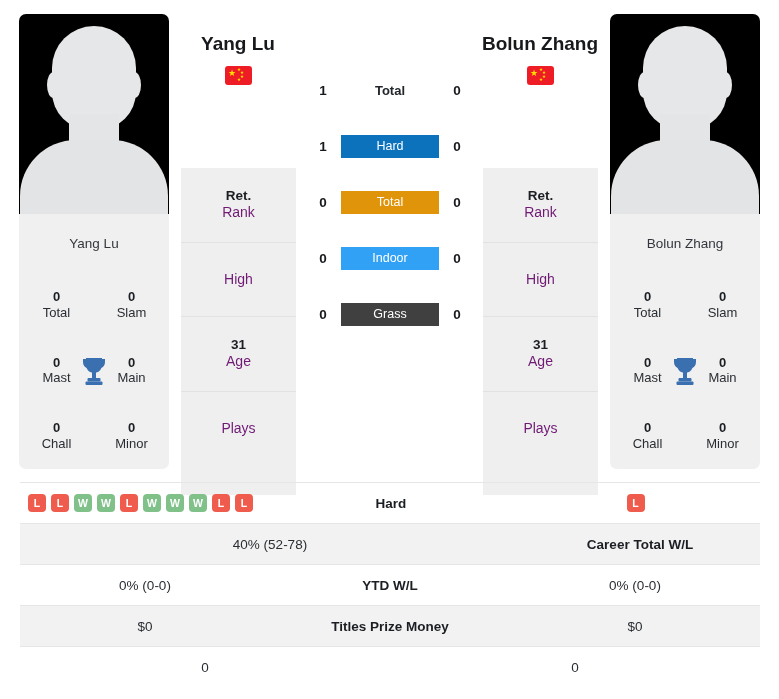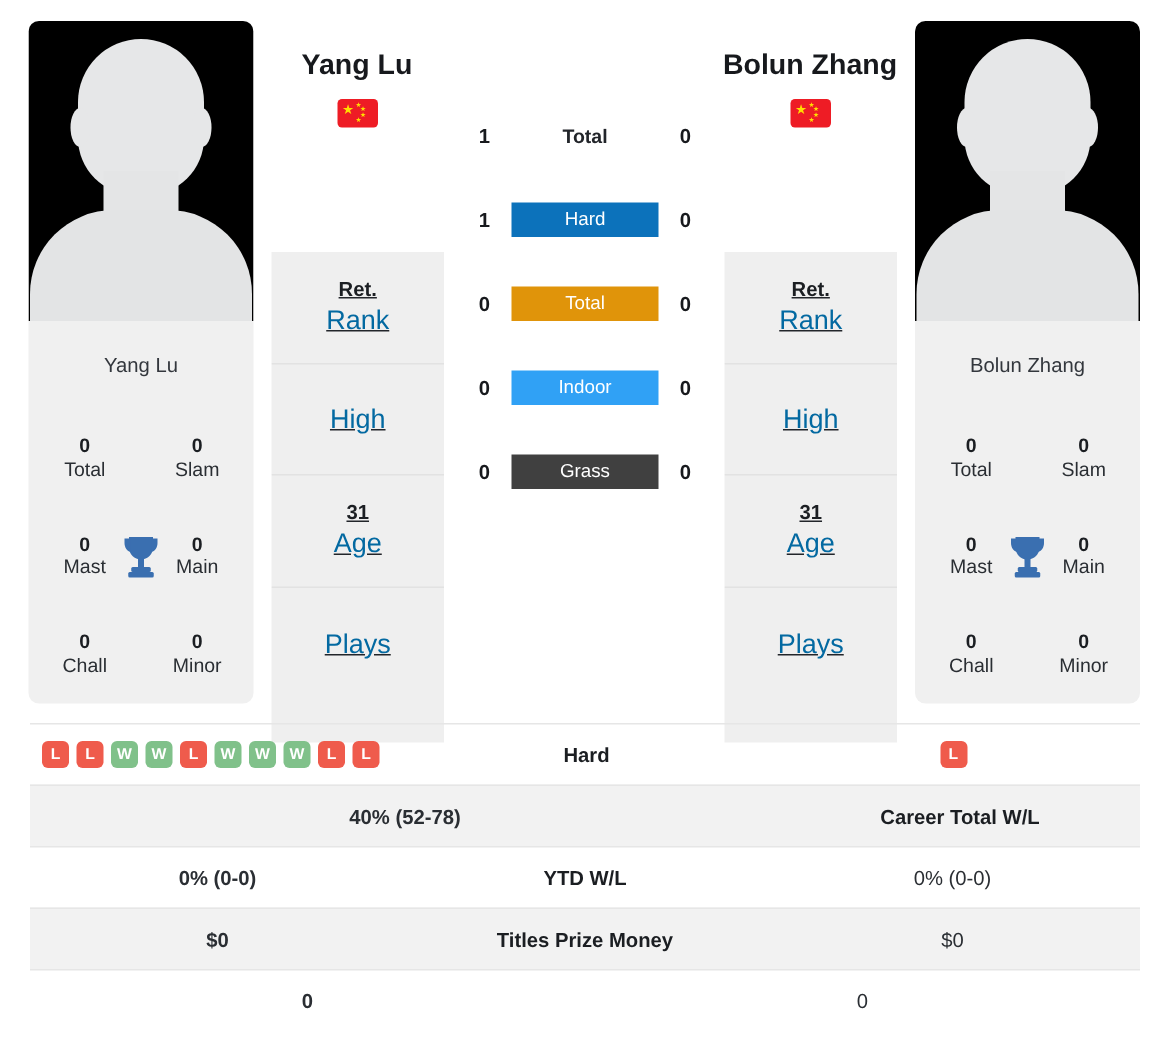--- a/index.html
+++ b/index.html
@@ -112,36 +112,35 @@
 
   
   .info-card {
     position: absolute;
     top: 168px;
     width: 115px;
     height: 327px;
     background: #efefef;
     border-radius: 0;
     overflow: hidden;
-    text-decoration: underline;
   }
   .info-card.left  { left: 181px; }
   .info-card.right { left: 483px; }
   .info-row {
     height: 74.5px;
     display: flex;
     flex-direction: column;
     align-items: center;
     justify-content: center;
     border-bottom: 1px solid #e2e2e2;
     line-height: 1.25;
   }
   .info-row:last-child { border-bottom: none; }
   .info-row .v { font-size: 13.5px; font-weight: bold; color: #1b1e22; }
-  .info-row .k { font-size: 18px; color: #0369a1; }
+  .info-row .k { font-size: 14px; color: #701a75; }
 
   
   .pname {
     position: absolute;
     top: 33px;
     width: 200px;
     text-align: center;
     font-size: 19px;
     font-weight: bold;
     color: #17191d;
@@ -232,21 +231,21 @@
     justify-content: center;
     font-size: 13.5px;
     color: #2a2e33;
     padding: 0 6px;
   }
   .st-col.mid {
     font-weight: bold;
     color: #1b1e22;
     flex: 0 0 240px;
   }
-  .st-col.left-val { justify-content: center; font-weight: bold; }
+  .st-col.left-val { justify-content: center; }
   .st-col.form-left { justify-content: flex-start; padding-left: 8px; }
 
   .form-badges { display: flex; gap: 5px; }
   .badge {
     width: 18px; height: 18px;
     border-radius: 4px;
     display: flex;
     align-items: center;
     justify-content: center;
     font-size: 10.5px;

